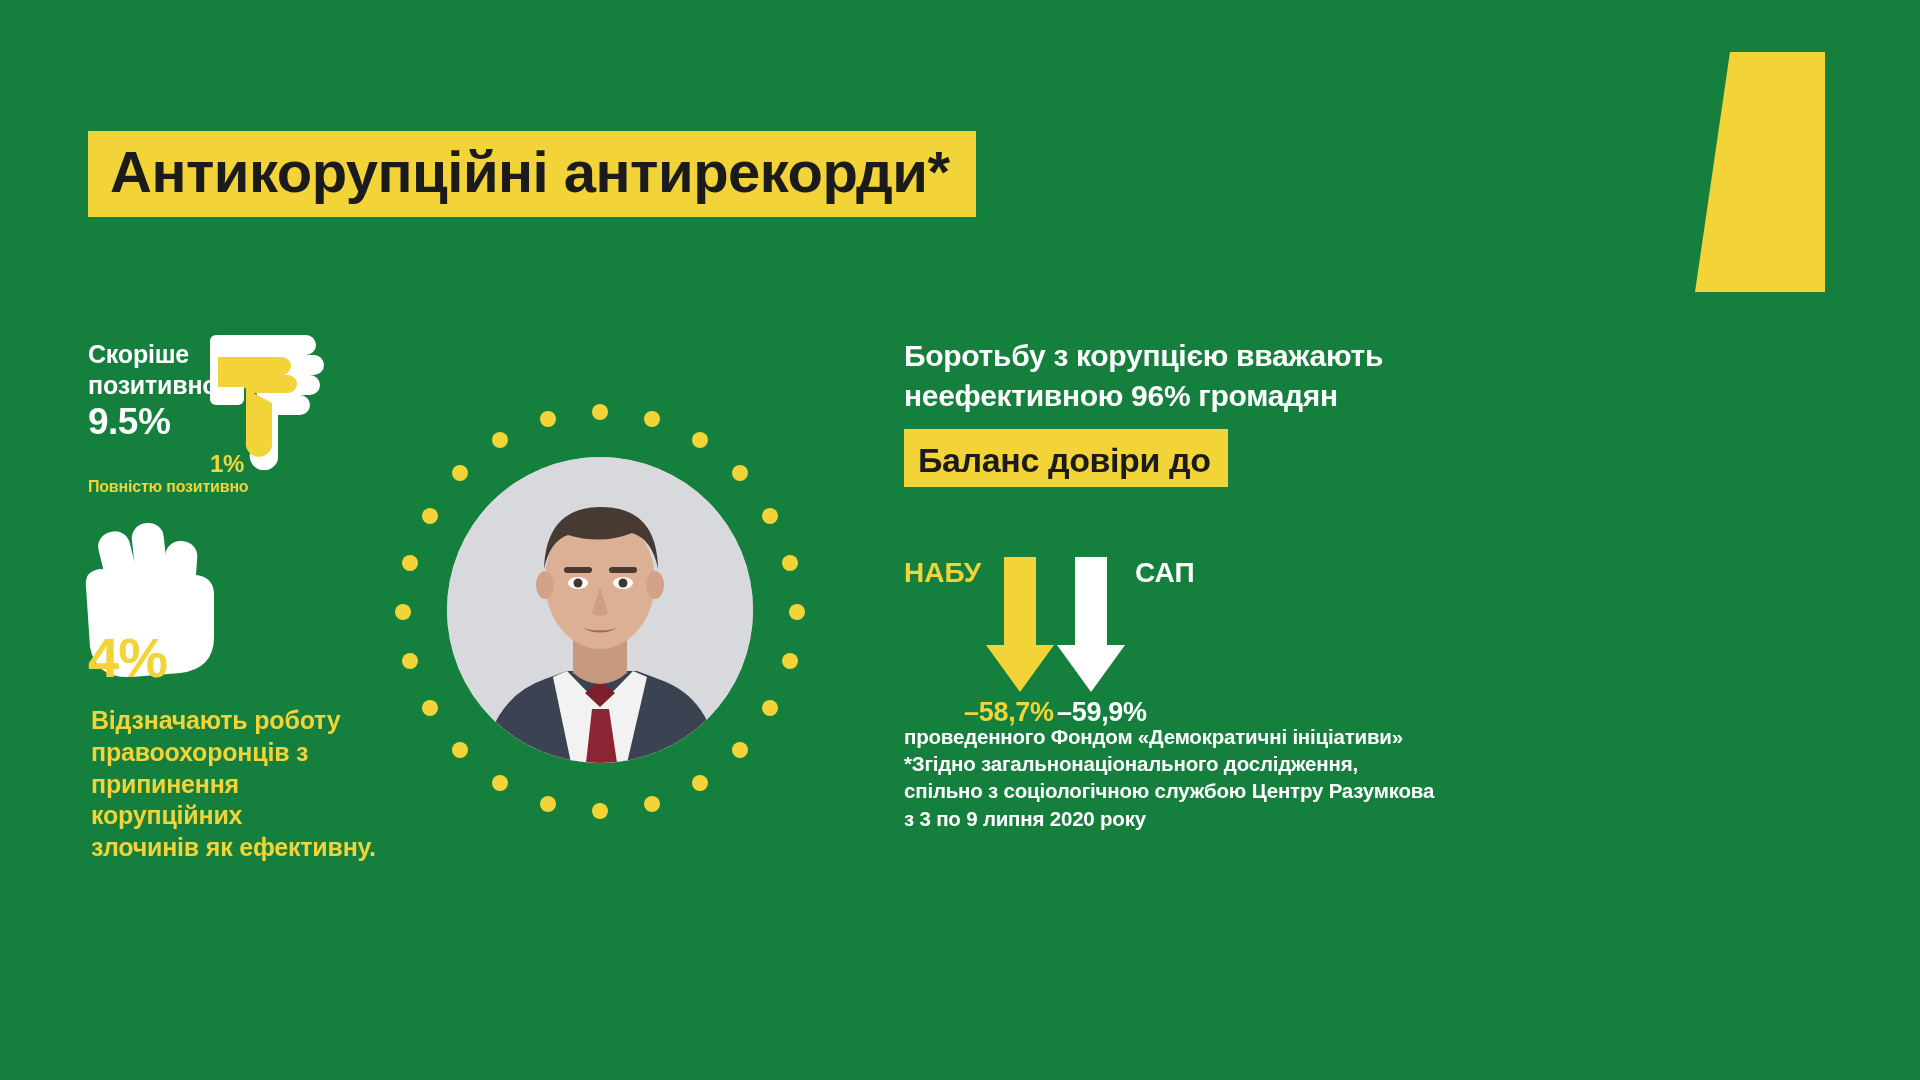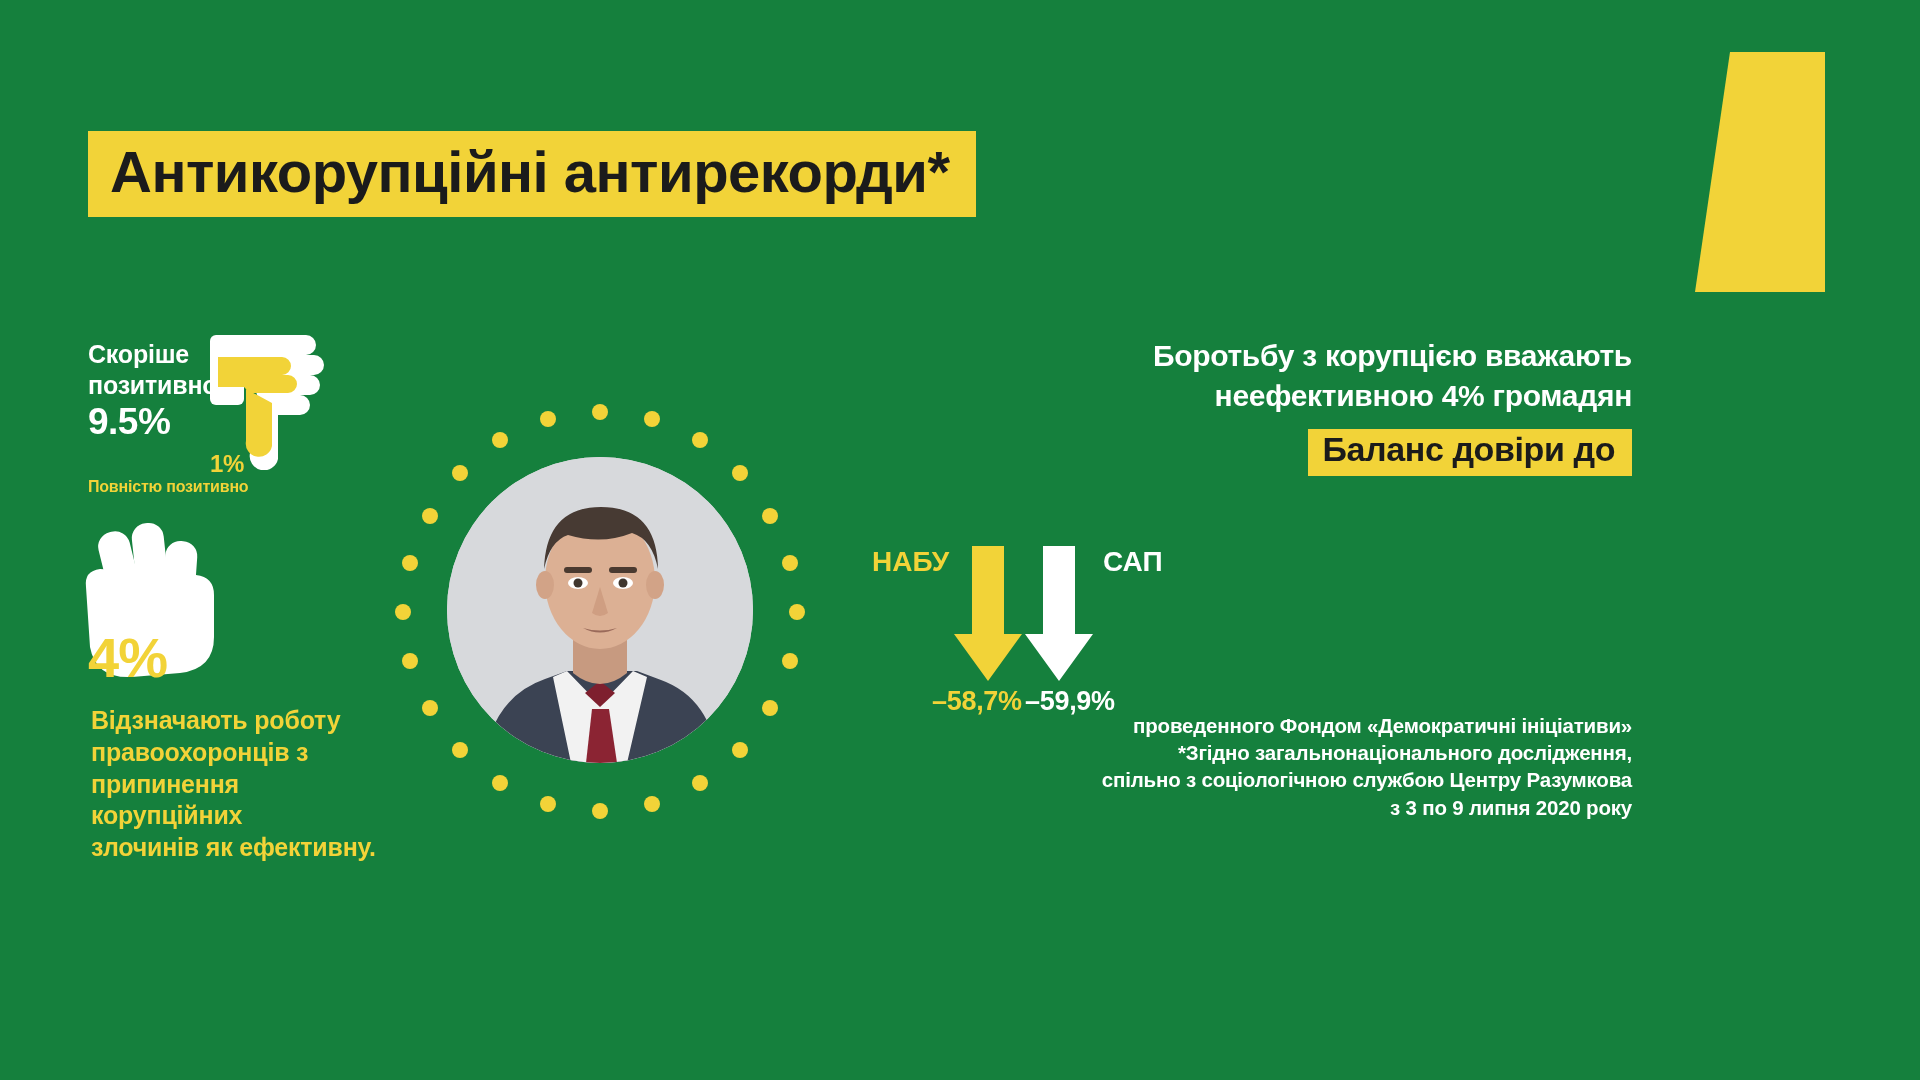--- a/index.html
+++ b/index.html
@@ -165,36 +165,35 @@
     height: 306px;
     border-radius: 50%;
     overflow: hidden;
     background: #d8dadd;
   }
   .portrait-circle svg { display: block; }
 
   
   .right-col {
     position: absolute;
-    left: 872px;
+    left: 904px;
     top: 336px;
     width: 760px;
-    text-align: right;
   }
   .right-head {
     color: #ffffff;
     font-size: 30px;
     font-weight: bold;
     line-height: 1.33;
     letter-spacing: -0.3px;
   }
   .balance-banner {
     display: inline-block;
     background: #f2d338;
-    padding: 3px 17px 10px 14px;
+    padding: 14px 17px 10px 14px;
     margin-top: 13px;
   }
   .balance-text {
     color: #1b1b1b;
     font-size: 34px;
     font-weight: bold;
     letter-spacing: -0.4px;
     line-height: 1;
     white-space: nowrap;
   }
@@ -383,21 +382,21 @@
 
         <path d="M136 171 q17 9 34 0 q-17 5 -34 0 Z" fill="#9a6a5a"></path>
       </svg>
     </div>
   </div>
 
   <div class="right-col">
 
     <div class="right-head">
       <div>Боротьбу з корупцією вважають</div>
-      <div>неефективною 4% громадян</div>
+      <div>неефективною 96% громадян</div>
     </div>
 
     <div class="balance-banner">
       <div class="balance-text">Баланс довіри до</div>
     </div>
 
     <div class="arrows-row">
 
       <div class="agency agency-nabu">
         <div class="agency-label">НАБУ</div>

